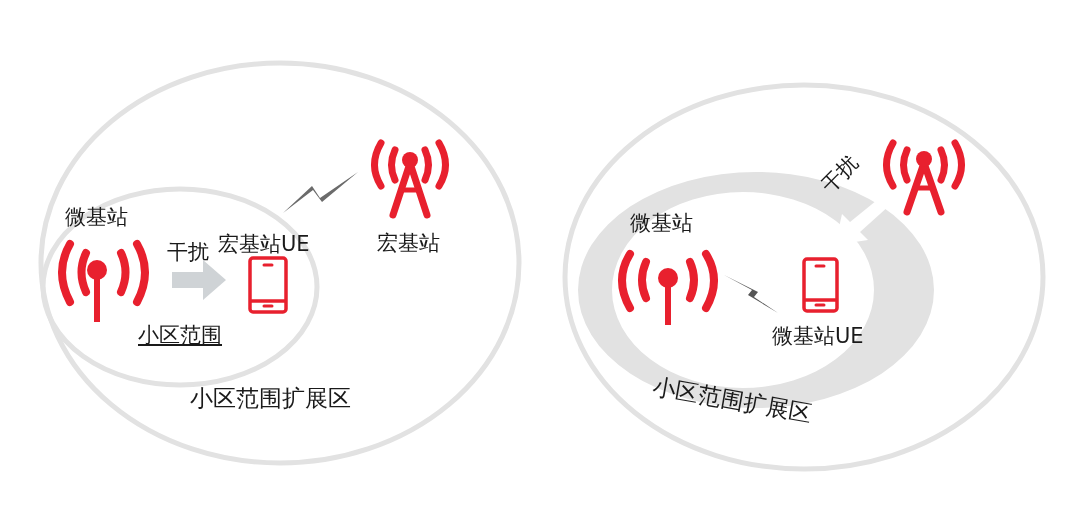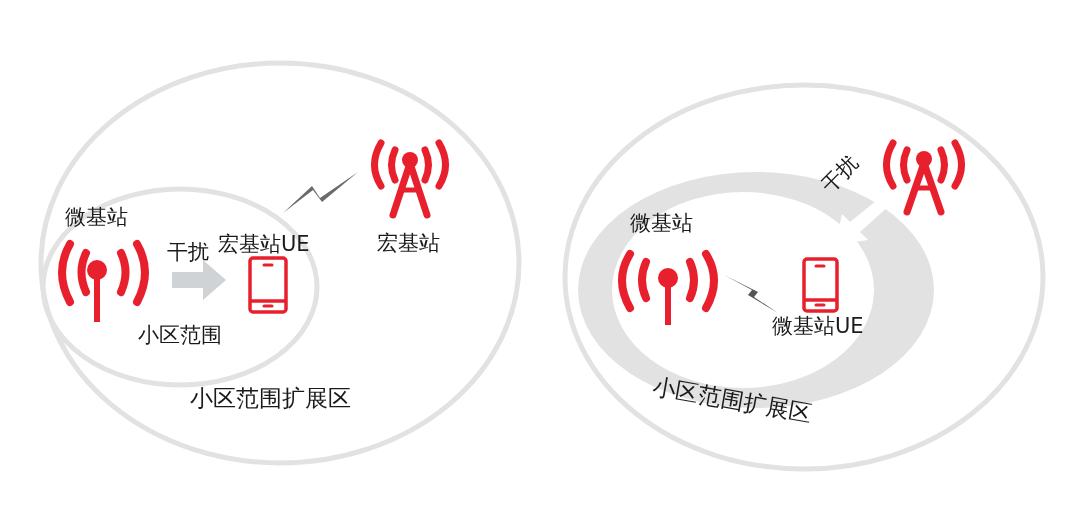--- a/index.html
+++ b/index.html
@@ -94,19 +94,19 @@
       <line x1="915" y1="188" x2="933" y2="188" stroke-width="5"></line>
       <circle cx="924" cy="159" r="8" fill="#e8202e" stroke="none"></circle>
     </g>
   </g>
 </svg>
 
 <div class="label" style="left:65px; top:207px;">微基站</div>
 <div class="label" style="left:167px; top:242px;">干扰</div>
 <div class="label" style="left:218px; top:234px;">宏基站UE</div>
 <div class="label" style="left:377px; top:233px;font-family:Liberation Serif, serif;">宏基站</div>
-<div class="label" style="left:138px; top:325px;">小区范围</div>
+<div class="label" style="left:138px; top:325px;text-decoration:underline;">小区范围</div>
 <div class="label big" style="left:190px; top:387px;">小区范围扩展区</div>
 
 <div class="label" style="left:630px; top:213px;">微基站</div>
-<div class="label" style="left:772px; top:316px;">微基站UE</div>
+<div class="label" style="left:772px; top:326px;">微基站UE</div>
 <div class="label" style="left:818px; top:182px; transform:rotate(-45deg); transform-origin:left top;">干扰</div>
 <div class="label big" style="left:655px; top:375px; transform:rotate(10deg); transform-origin:left top;">小区范围扩展区</div>
 
 </body></html>

